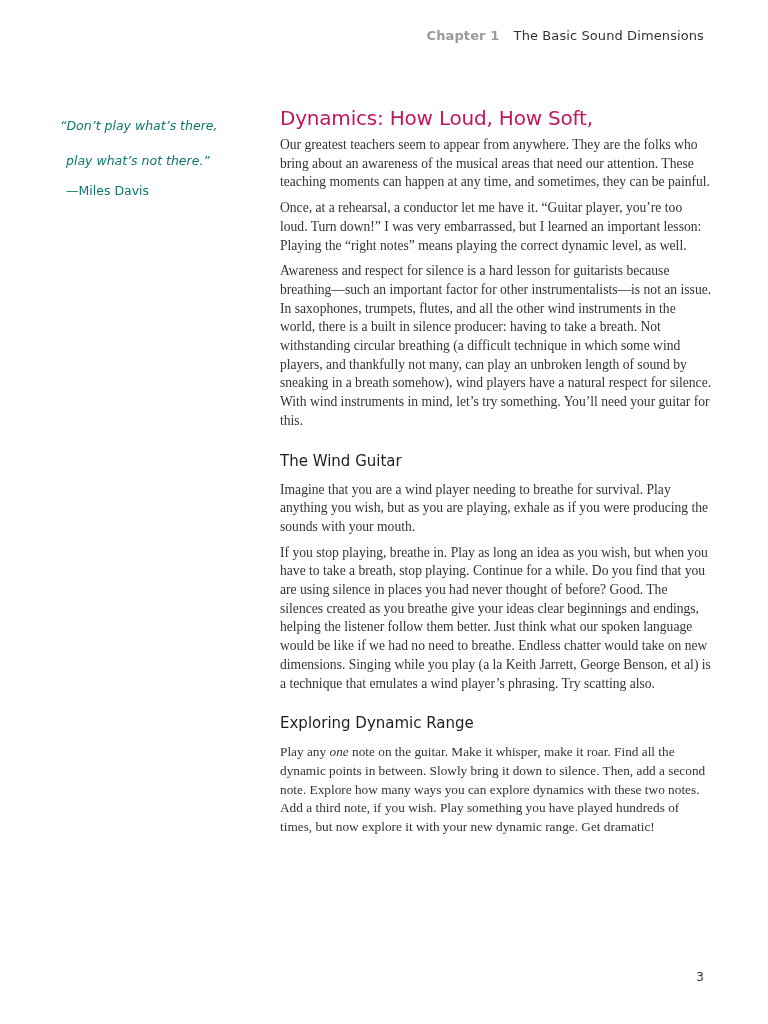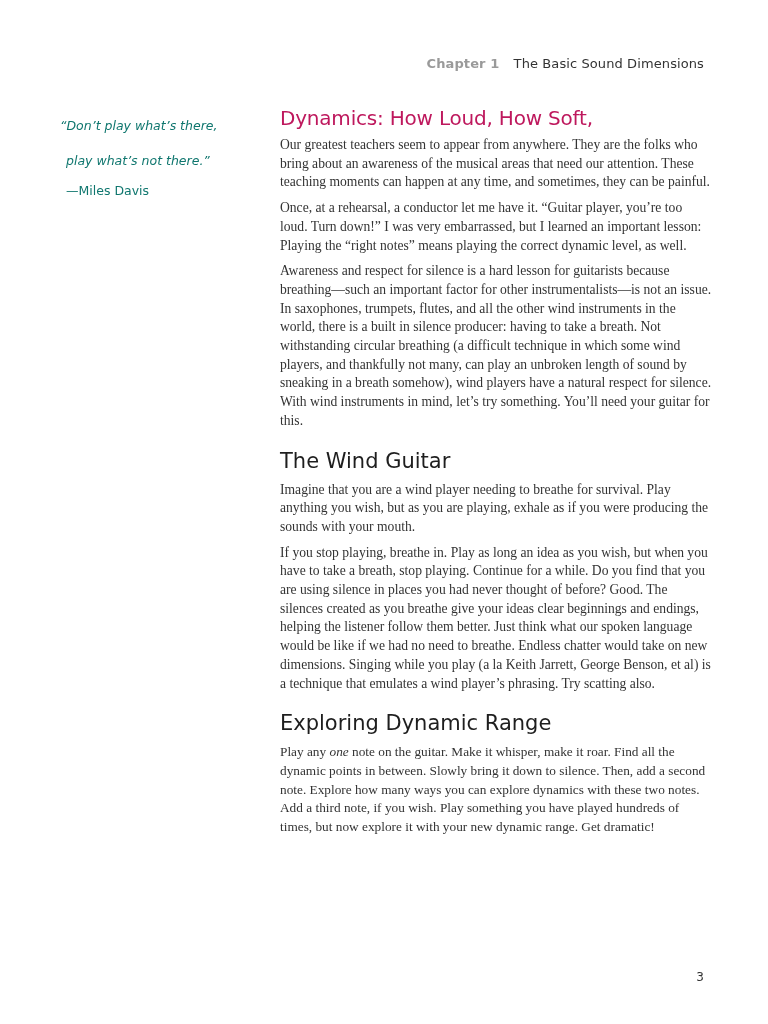--- a/index.html
+++ b/index.html
@@ -9,21 +9,21 @@
     }
     body {
       width: 768px;
       height: 1024px;
       position: relative;
       overflow: hidden;
       color: #2a2a2a;
     }
     .running-head {
       position: absolute;
-      top: 56px;
+      top: 28px;
       right: 64px;
       font-family: "DejaVu Sans", sans-serif;
       font-size: 13px;
       letter-spacing: 0.1px;
       white-space: nowrap;
     }
     .running-head .chap {
       color: #9a9a9a;
       font-weight: bold;
       margin-right: 10px;
@@ -66,21 +66,21 @@
       font-weight: normal;
       font-size: 20px;
       line-height: 24px;
       color: #be185d;
       letter-spacing: -0.2px;
     }
     h2 {
       margin: 20px 0 10px 0;
       font-family: "DejaVu Sans", sans-serif;
       font-weight: normal;
-      font-size: 21px;
+      font-size: 15px;
       line-height: 20px;
       color: #1e1e1e;
     }
     p {
       margin: 0 0 7px 0;
       font-family: "Liberation Serif", serif;
       font-size: 13.6px;
       line-height: 18.7px;
       color: #333333;
       text-align: left;

